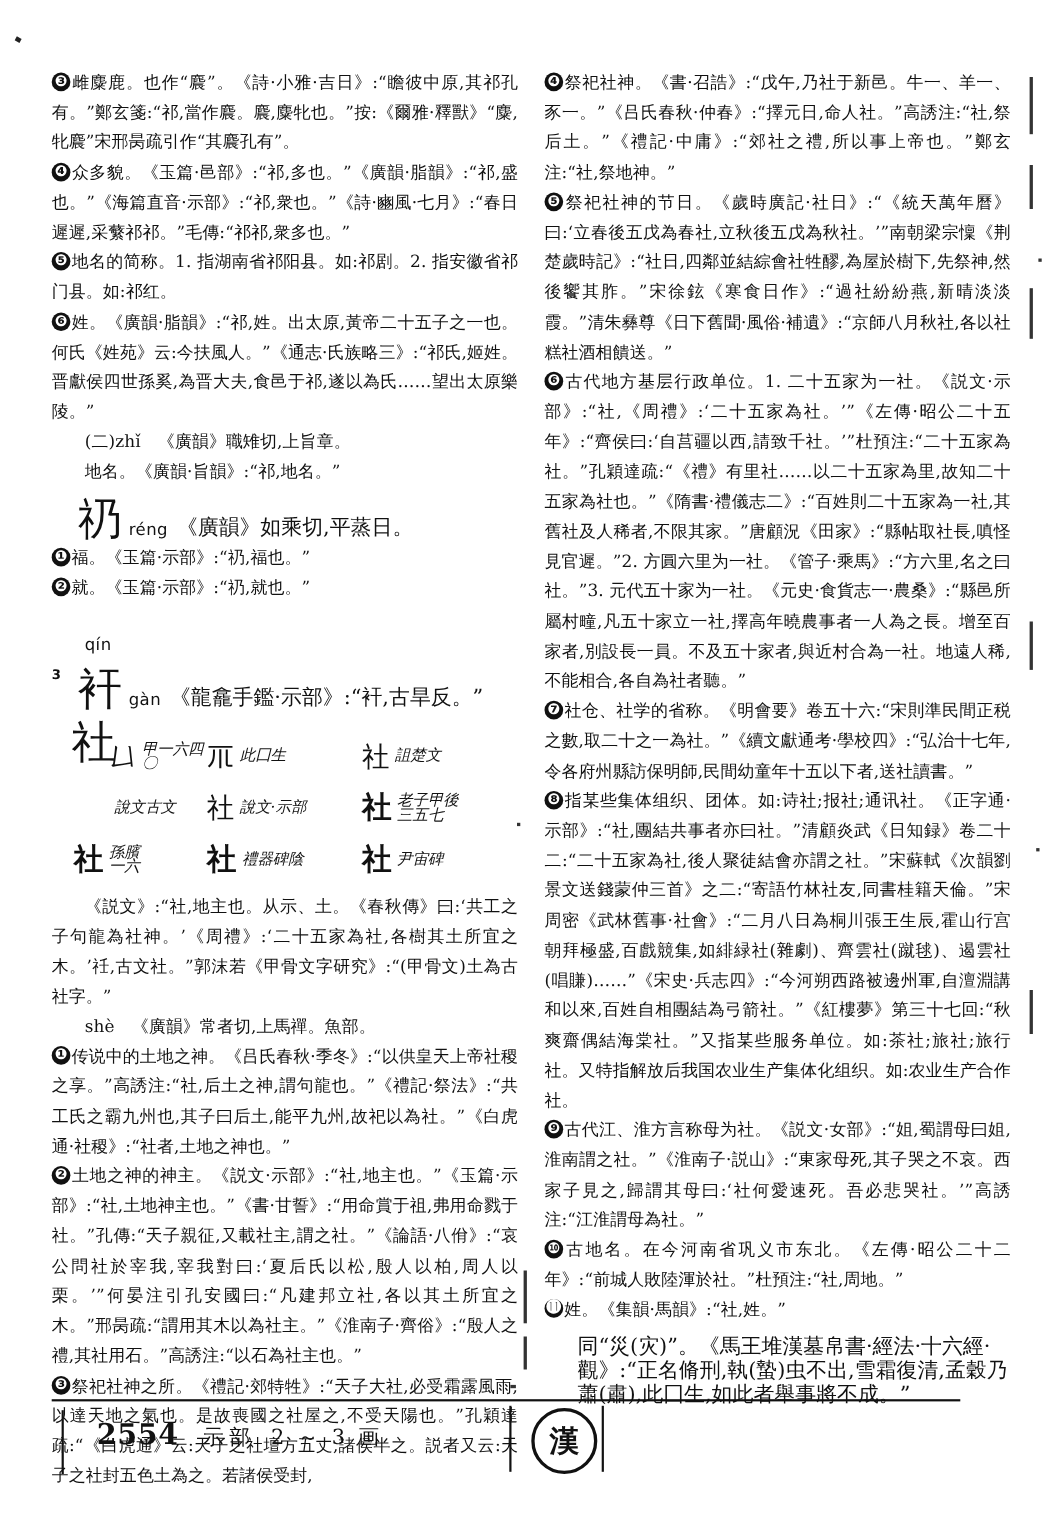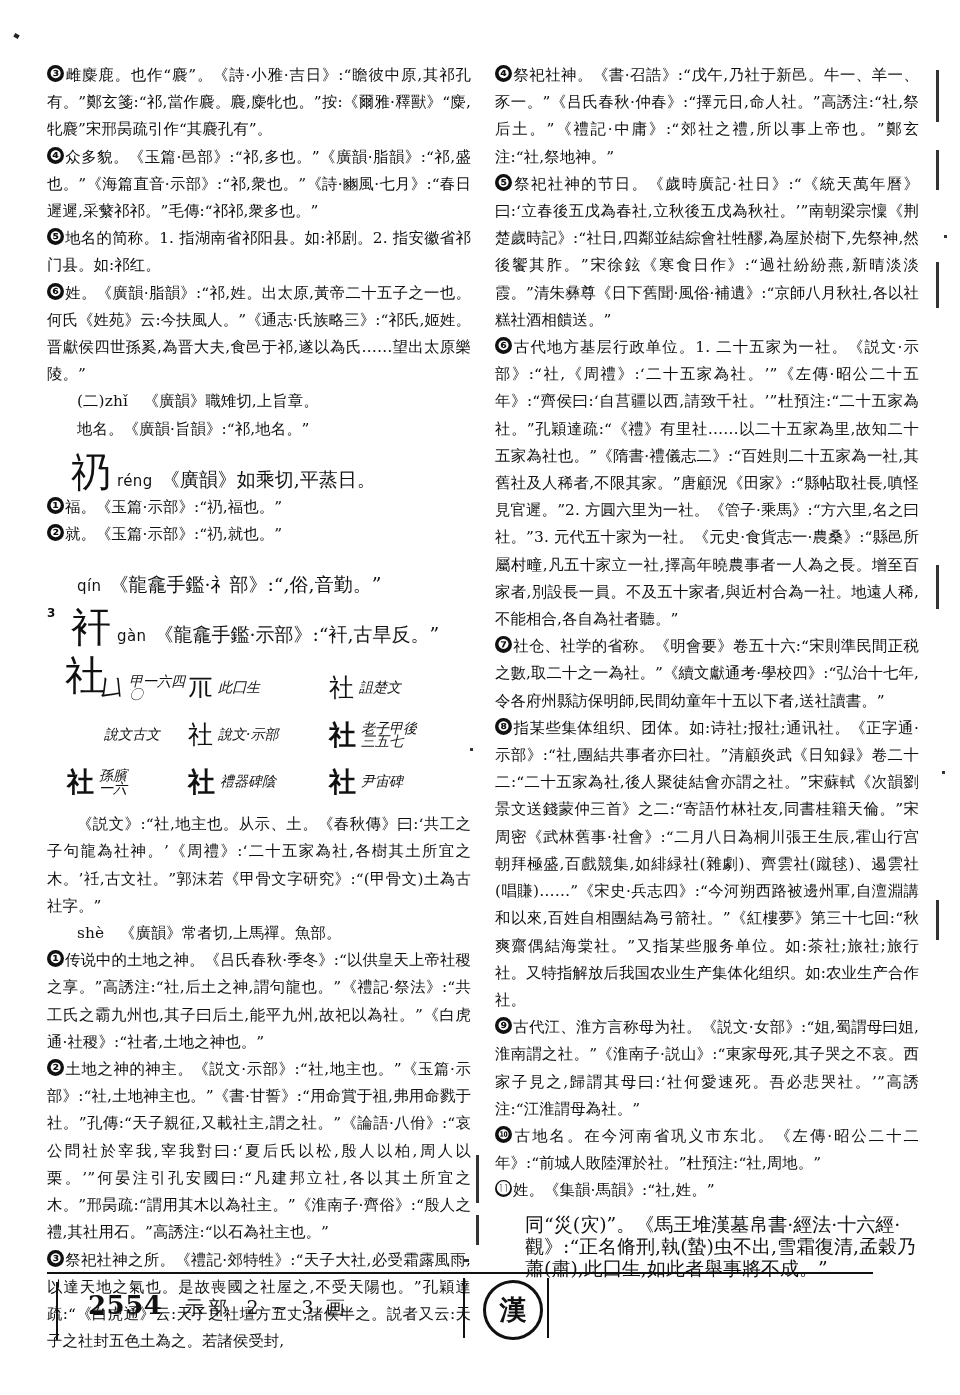--- a/index.html
+++ b/index.html
@@ -213,21 +213,20 @@
         <span class="hw-char">礽</span>
         <span class="hw-pinyin">réng</span>
         <span class="hw-fanqie">《廣韻》如乘切,平蒸日。</span>
       </div>
       <p class="para"><span class="sense-num">❶</span><span>福。《玉篇·示部》:“礽,福也。”</span></p>
       <p class="para"><span class="sense-num">❷</span><span>就。《玉篇·示部》:“礽,就也。”</span></p>
 
       <div class="entry-head">
         <span class="hw-char">𥘿</span>
         <span class="hw-pinyin">qín</span>
-        <span class="hw-fanqie">《龍龕手鑑·礻部》:“𥘿,俗,音勤。”</span>
       </div>
 
       <div class="entry-head">
         <span class="stroke-mark">3</span>
         <span class="hw-char">衦</span>
         <span class="hw-pinyin">gàn</span>
         <span class="hw-fanqie">《龍龕手鑑·示部》:“衦,古旱反。”</span>
       </div>
 
       <div class="entry-head" style="min-height:40px;margin-bottom:-34px;">

